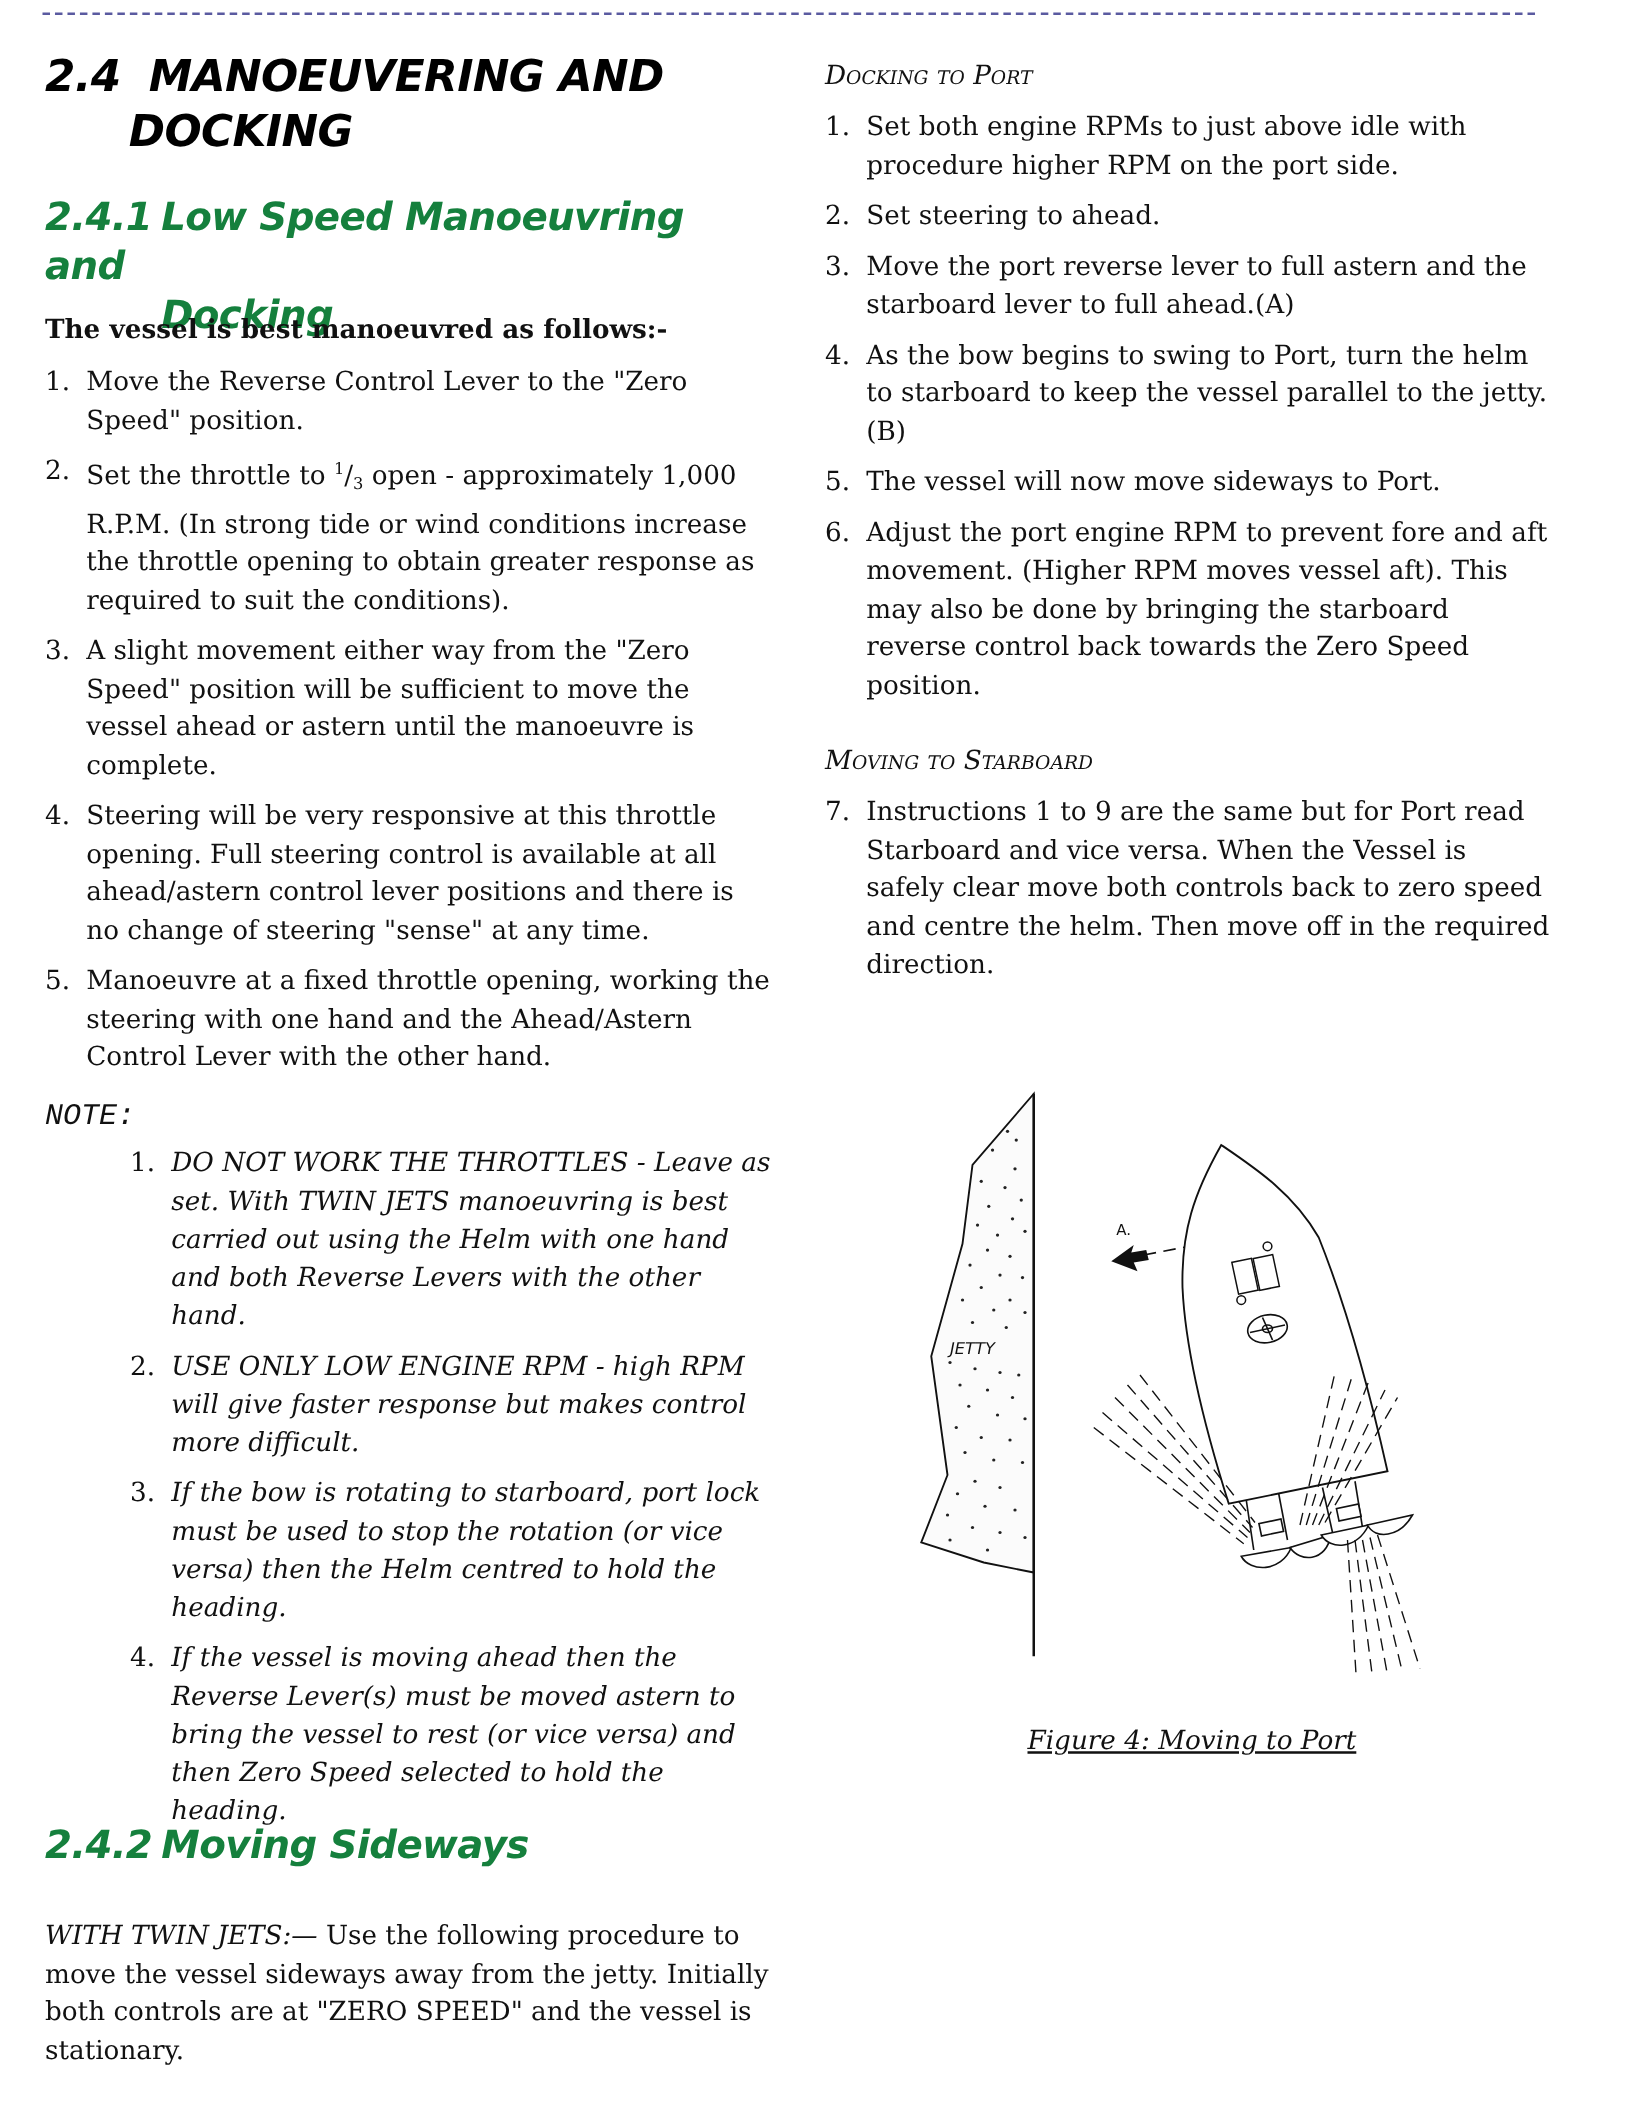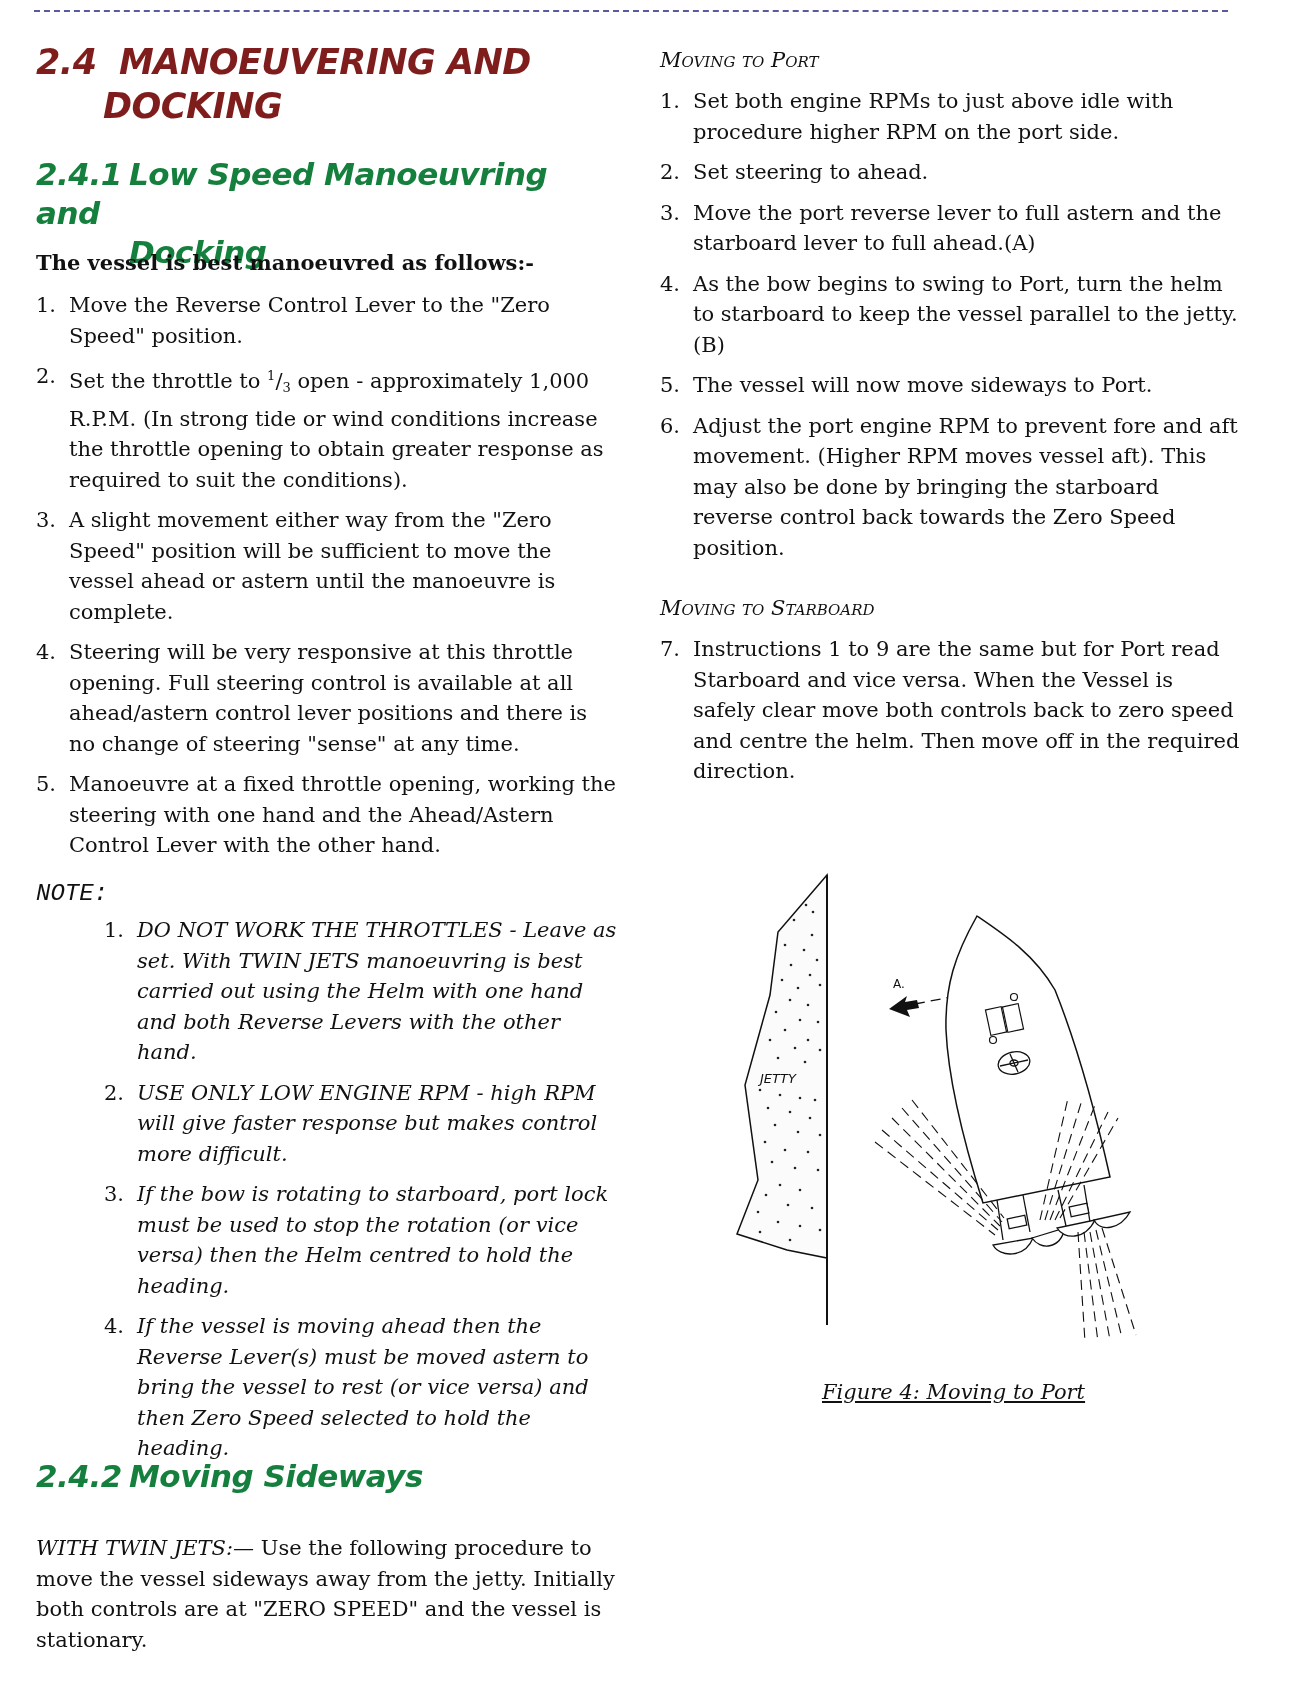--- a/index.html
+++ b/index.html
@@ -5,21 +5,21 @@
   html, body { margin: 0; padding: 0; background: #ffffff; }
   body { width: 1310px; height: 1687px; position: relative; overflow: hidden;
          font-family: "DejaVu Serif", "Liberation Serif", serif; color: #111; }
   .top-rule { position: absolute; left: 34px; top: 10px; width: 1194px; height: 0;
               border-top: 2px dashed #5a5aa0; }
   .col { position: absolute; top: 0; }
   .col-left { left: 36px; width: 580px; }
   .col-right { left: 660px; width: 580px; }
 
   .h1 { position: absolute; left: 0; font-family: "DejaVu Sans", sans-serif; font-style: italic;
-        font-weight: bold; color: #7f1d1d; font-size: 35px; line-height: 44px; letter-spacing: -0.5px; }
+        font-weight: bold; color: #000000; font-size: 35px; line-height: 44px; letter-spacing: -0.5px; }
   .h1 .num { display: inline-block; width: 83px; }
   .h1 .cont { padding-left: 67px; }
   .h2 { position: absolute; left: 0; font-family: "DejaVu Sans", sans-serif; font-style: italic;
         font-weight: bold; color: #15803d; font-size: 31px; line-height: 39px; letter-spacing: -0.5px; }
   .h2 .num { display: inline-block; width: 93px; }
   .h2 .cont { padding-left: 93px; }
 
   .para { position: absolute; left: 0; font-size: 21px; line-height: 30.5px; }
   .bold-intro { font-weight: bold; }
   ol.steps { position: absolute; left: 0; margin: 0; padding: 0; list-style: none; width: 580px; }
@@ -79,21 +79,21 @@
   <div class="h2" style="top:1457px;">
     <span class="num">2.4.2</span><span>Moving Sideways</span>
   </div>
 
   <div class="para" style="top:1533px; width:580px;">
     <span style="font-style:italic;">WITH TWIN JETS:—</span><span> Use the following procedure to move the vessel sideways away from the jetty. Initially both controls are at "ZERO SPEED" and the vessel is stationary.</span>
   </div>
 </div>
 
 <div class="col col-right">
-  <div class="smallcaps" style="top:48px;">Moving to Port</div>
+  <div class="smallcaps" style="top:48px;">Docking to Port</div>
 
   <ol class="steps" style="top:86px;">
     <li><span class="n">1.</span><span>Set both engine RPMs to just above idle with procedure higher RPM on the port side.</span></li>
     <li><span class="n">2.</span><span>Set steering to ahead.</span></li>
     <li><span class="n">3.</span><span>Move the port reverse lever to full astern and the starboard lever to full ahead.(A)</span></li>
     <li><span class="n">4.</span><span>As the bow begins to swing to Port, turn the helm to starboard to keep the vessel parallel to the jetty. (B)</span></li>
     <li><span class="n">5.</span><span>The vessel will now move sideways to Port.</span></li>
     <li><span class="n">6.</span><span>Adjust the port engine RPM to prevent fore and aft movement. (Higher RPM moves vessel aft). This may also be done by bringing the starboard reverse control back towards the Zero Speed position.</span></li>
   </ol>
 

